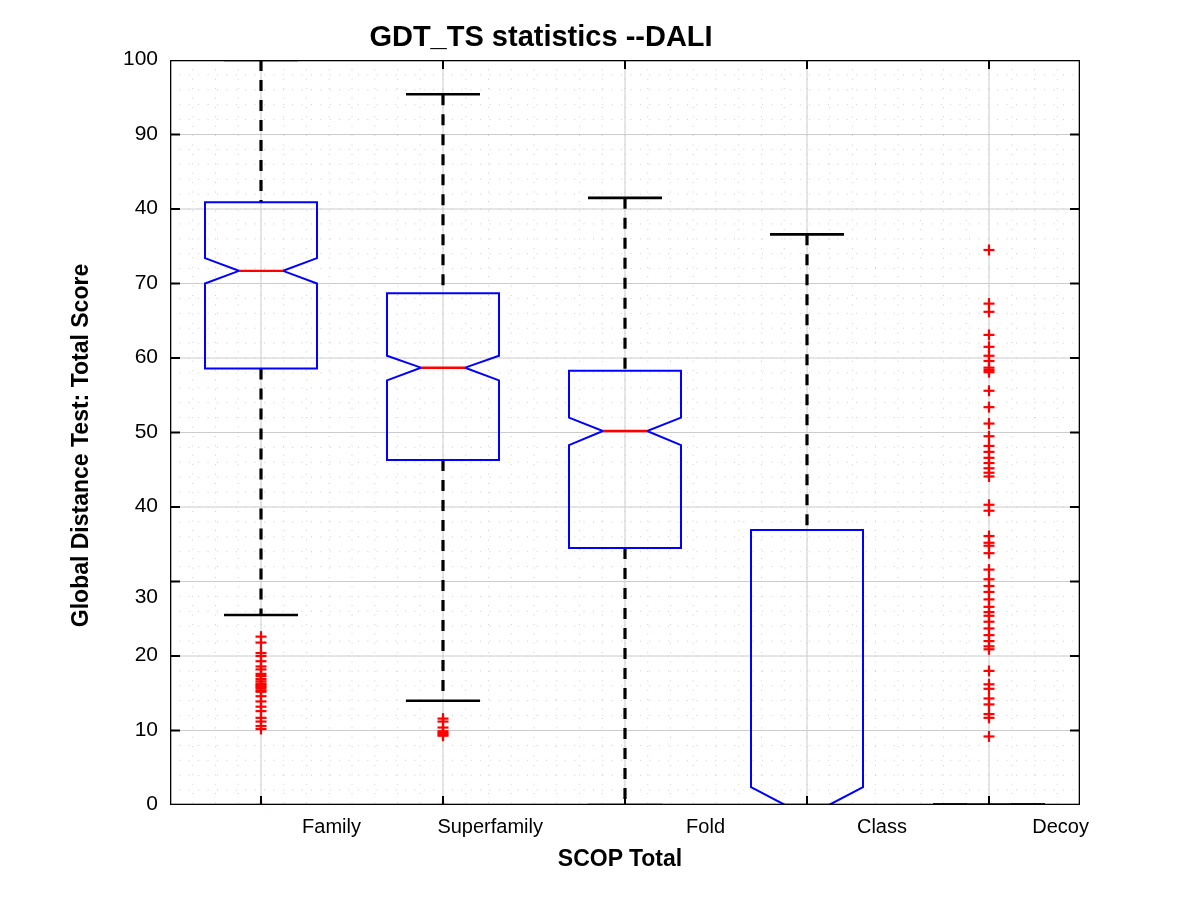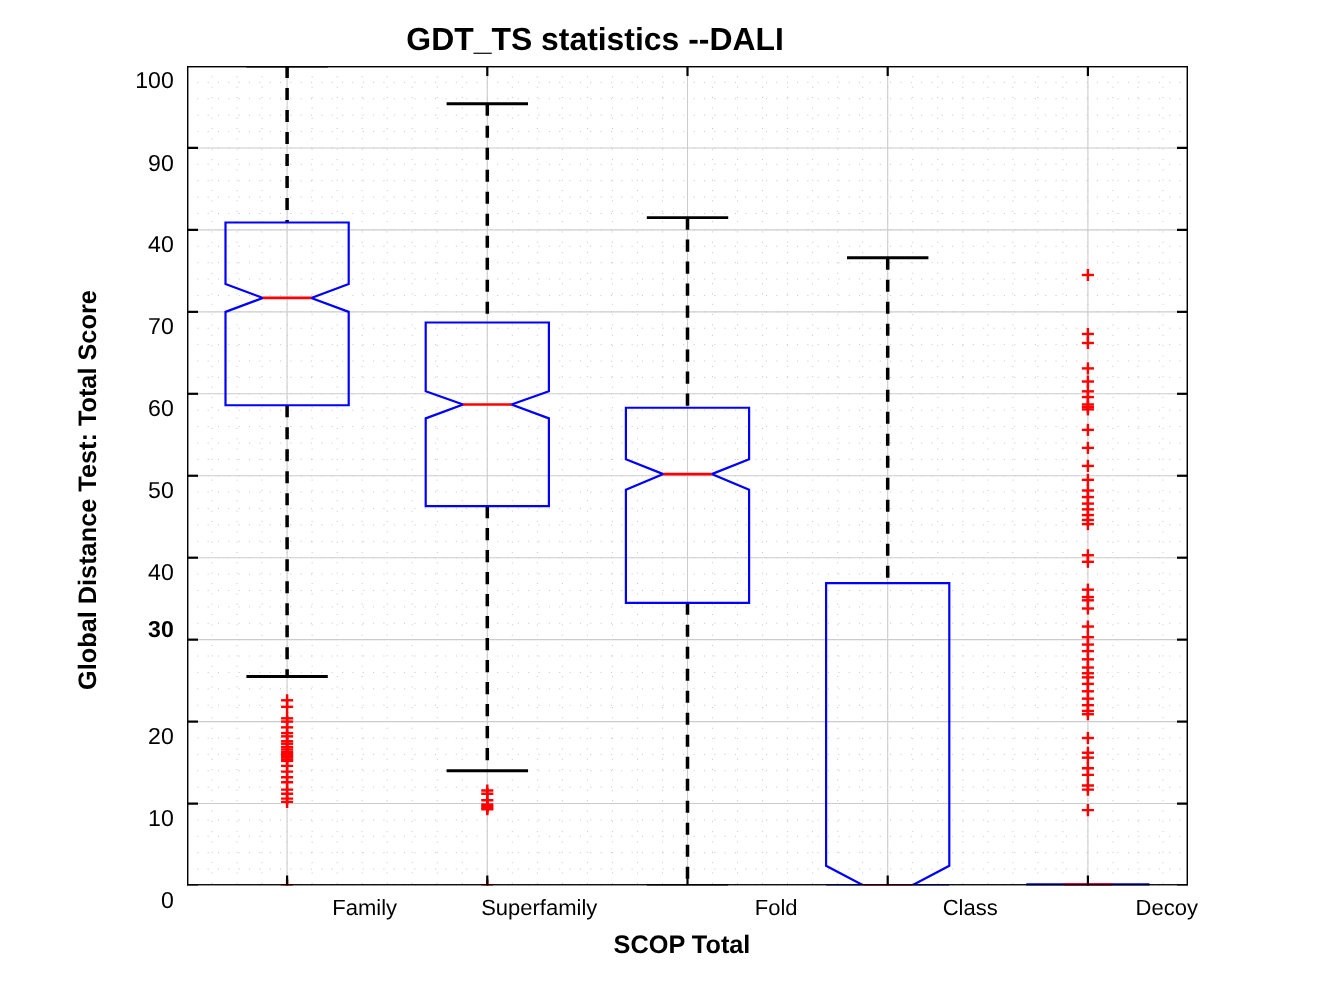--- a/index.html
+++ b/index.html
@@ -18,21 +18,21 @@
     left:-200px;top:432px;width:560px;text-align:center;
     transform:rotate(-90deg);transform-origin:center center;
     font-size:23px;font-weight:bold;color:#000;
   }
   .xlabel{
     position:absolute;left:140px;top:845px;width:960px;text-align:center;
     font-size:23px;font-weight:bold;color:#000;
   }
   .ytick-label{
     position:absolute;right:0;width:60px;text-align:right;
-    font-size:21px;color:#000;margin-top:16px;
+    font-size:21px;color:#000;
   }
   .xtick-label{
     position:absolute;top:815px;width:200px;text-align:right;
     font-size:20px;color:#000;
   }
   #plotbox{position:absolute;left:170px;top:60px;width:910px;height:745px;}
   svg{display:block;}
 </style>
 </head>
 <body>
@@ -42,21 +42,21 @@
   <div class="chart-title">GDT_TS statistics --DALI</div>
 
   <div class="ylabel">Global Distance Test: Total Score</div>
 
   <div class="xlabel">SCOP Total</div>
 
   <div id="ytick-labels">
       <div class="ytick-label" style="top: 791px; left: 98px; right: auto;">0</div>
       <div class="ytick-label" style="top: 716.5px; left: 98px; right: auto;">10</div>
       <div class="ytick-label" style="top: 642px; left: 98px; right: auto;">20</div>
-      <div class="ytick-label" style="top: 545px; left: 98px; right: auto; font-weight: bold;">30</div>
+      <div class="ytick-label" style="top: 584px; left: 98px; right: auto;">30</div>
       <div class="ytick-label" style="top: 493px; left: 98px; right: auto;">40</div>
       <div class="ytick-label" style="top: 418.5px; left: 98px; right: auto;">50</div>
       <div class="ytick-label" style="top: 344px; left: 98px; right: auto;">60</div>
       <div class="ytick-label" style="top: 269.5px; left: 98px; right: auto;">70</div>
       <div class="ytick-label" style="top: 195px; left: 98px; right: auto;">40</div>
       <div class="ytick-label" style="top: 120.5px; left: 98px; right: auto;">90</div>
       <div class="ytick-label" style="top: 46px; left: 98px; right: auto;">100</div>
     </div>
   <div id="xtick-labels">
       <div class="xtick-label" style="left: 161px;">Family</div>

